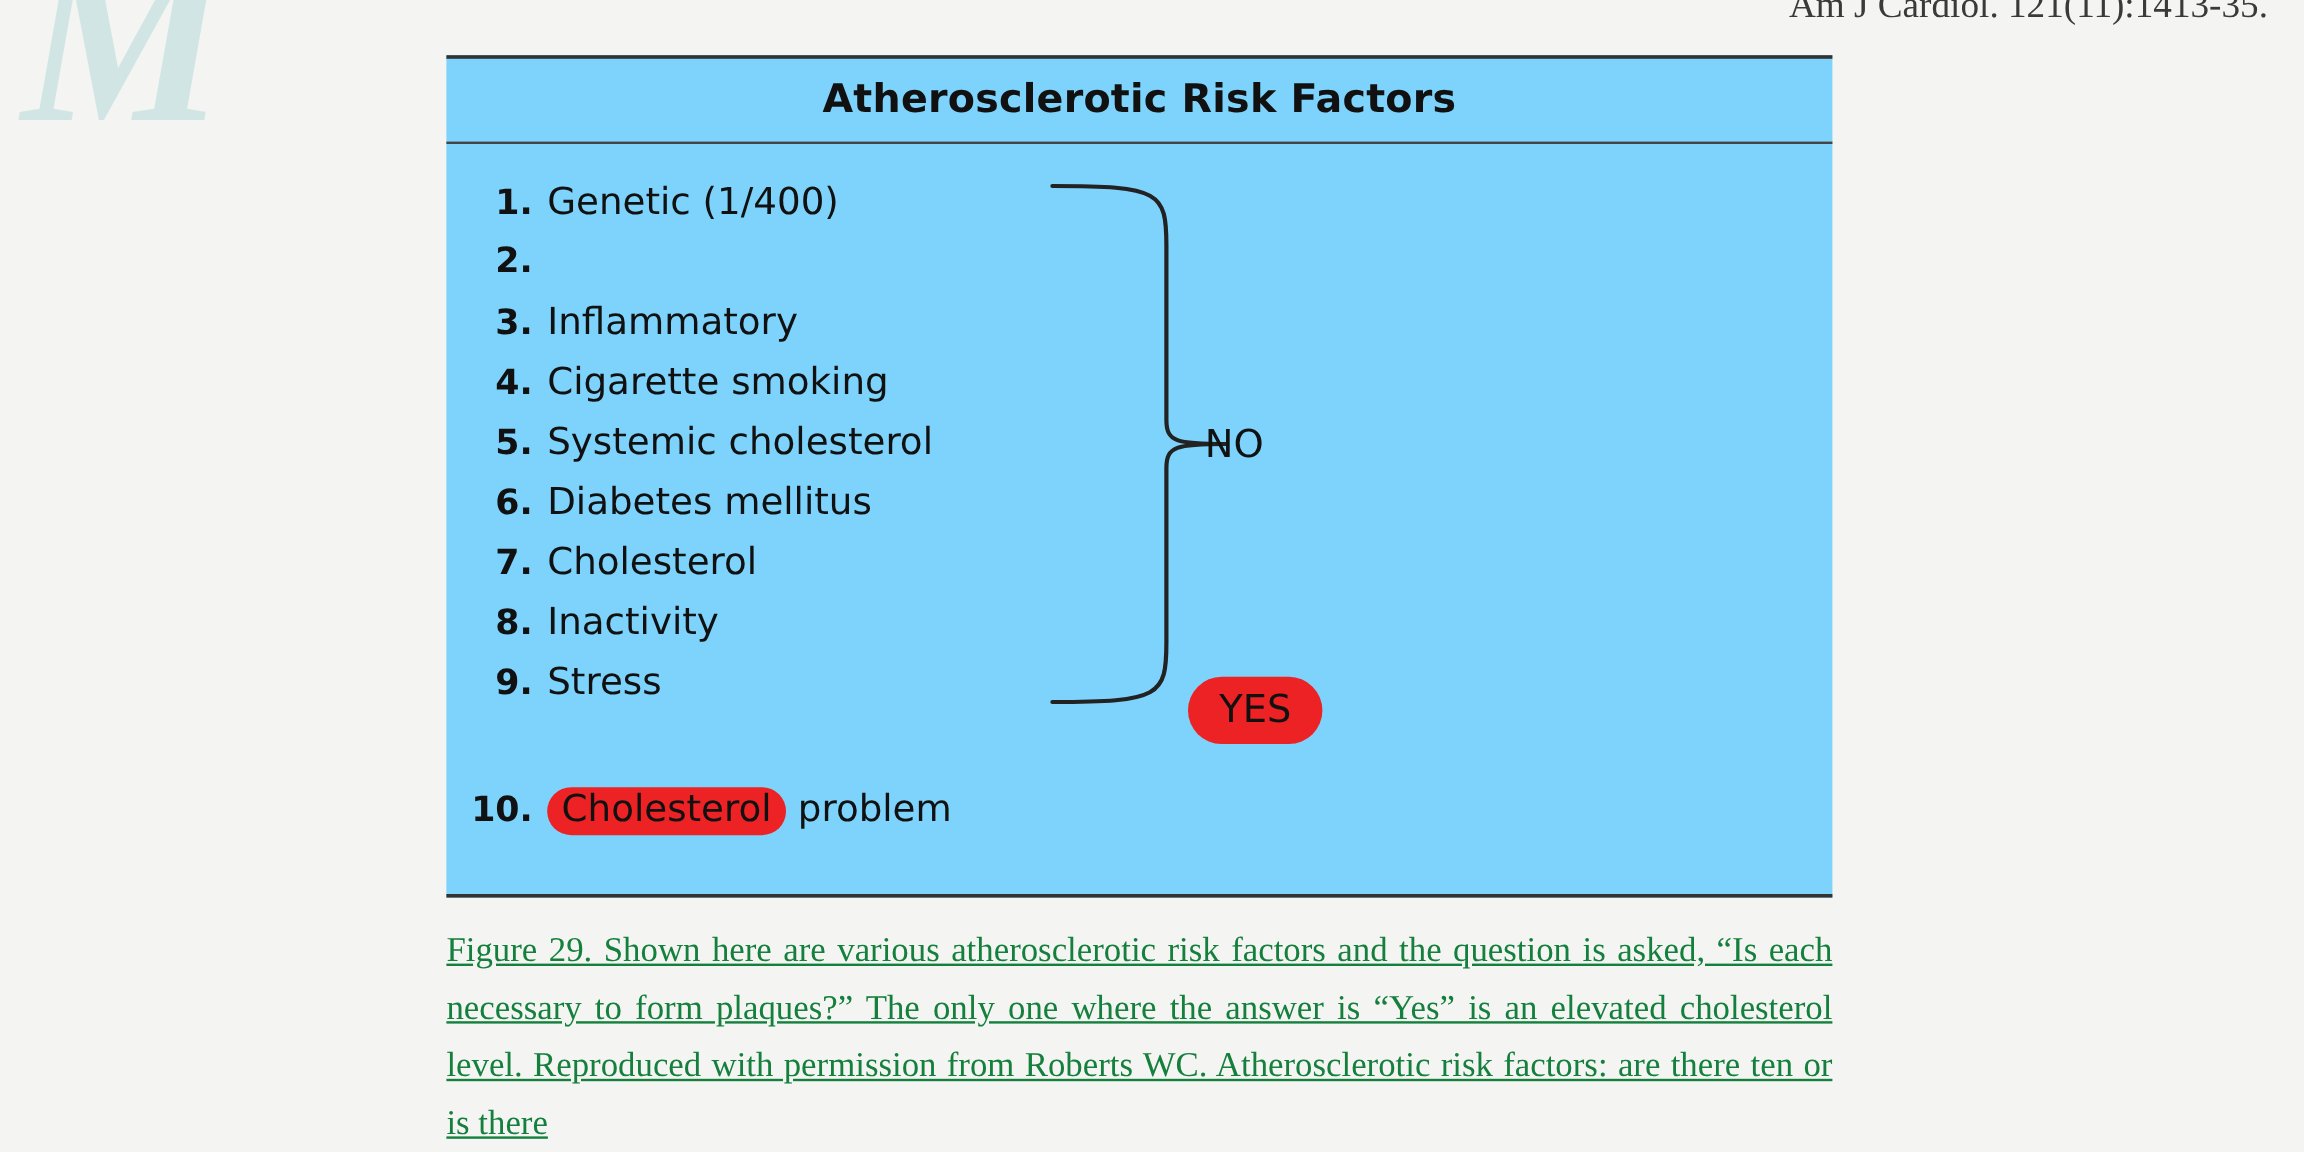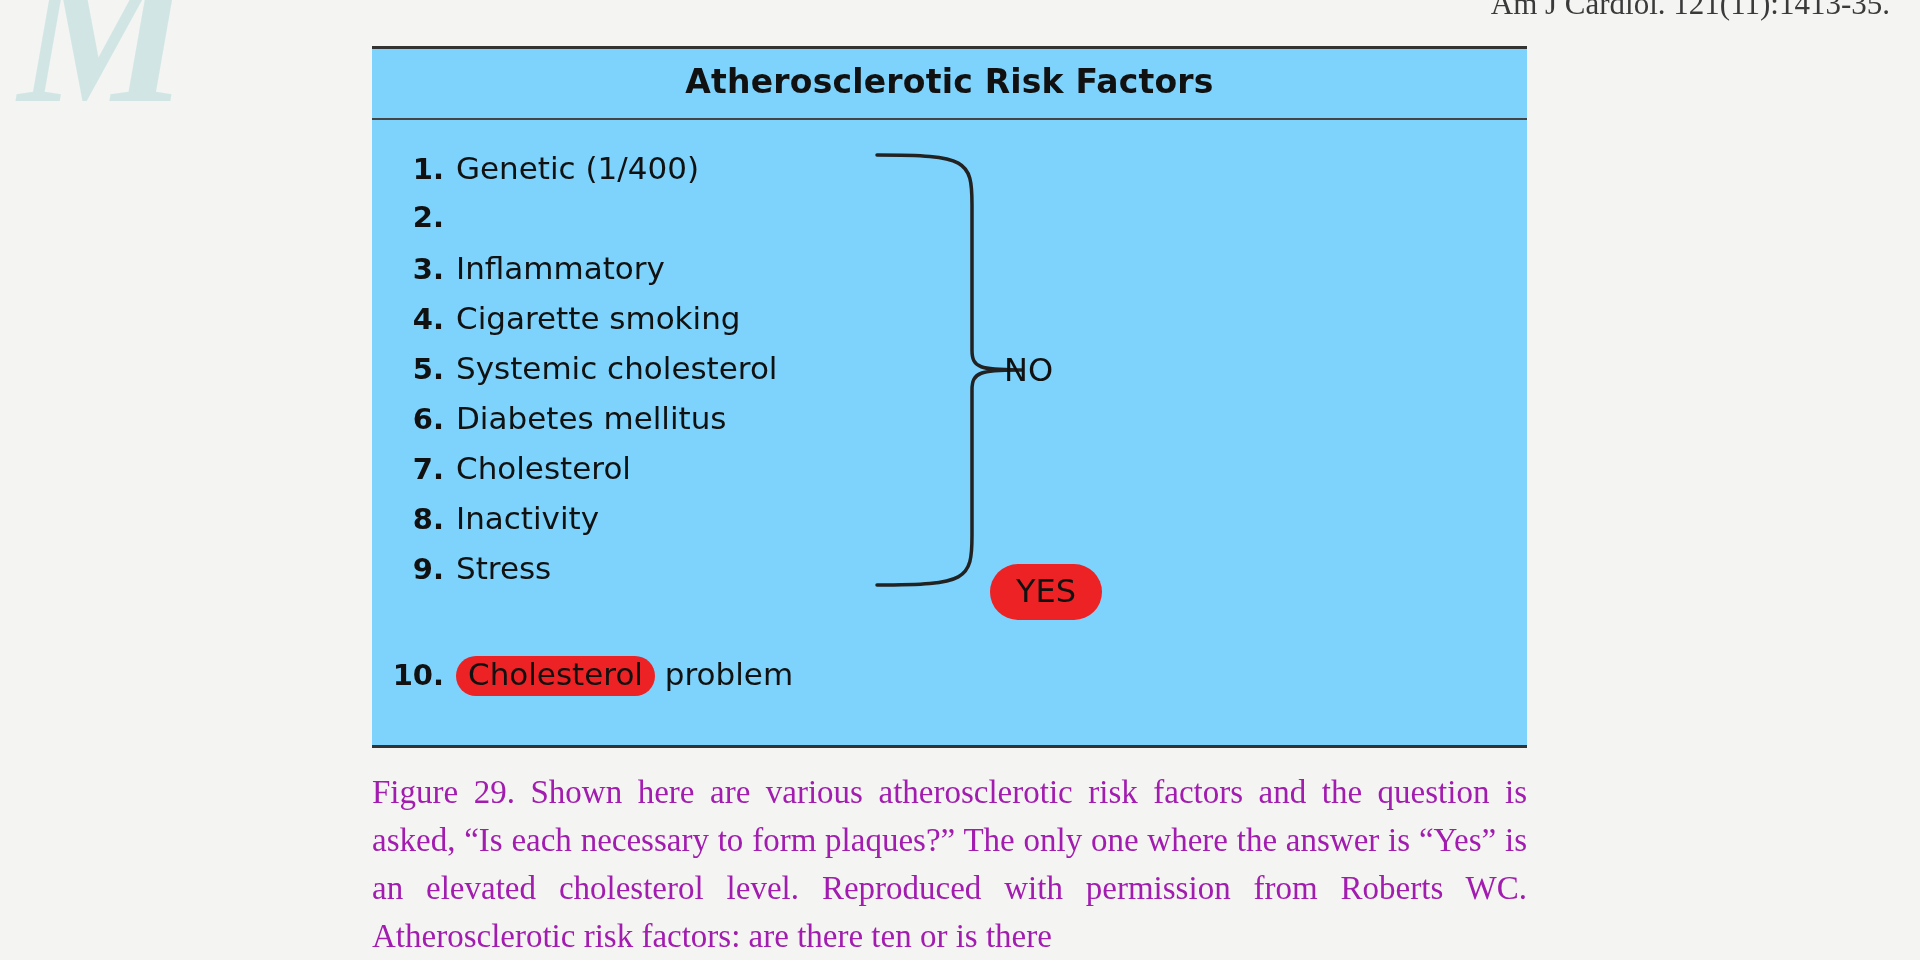--- a/index.html
+++ b/index.html
@@ -156,24 +156,25 @@
     height: 440px;
   }
 
   
   .caption {
     position: absolute;
     left: 372px;
     top: 768px;
     width: 1155px;
     font-family: "Liberation Serif", serif;
-    font-size: 33px;
+    font-size: 29px;
     line-height: 48px;
-    color: #a21caf;
+    color: #15803d;
     text-align: justify;
+    text-decoration: underline;
   }
 </style>
 </head>
 <body>
 
 <div id="page">
 
   <div class="watermark">M</div>
 
   <div class="citation">Am J Cardiol. 121(11):1413-35.</div>

